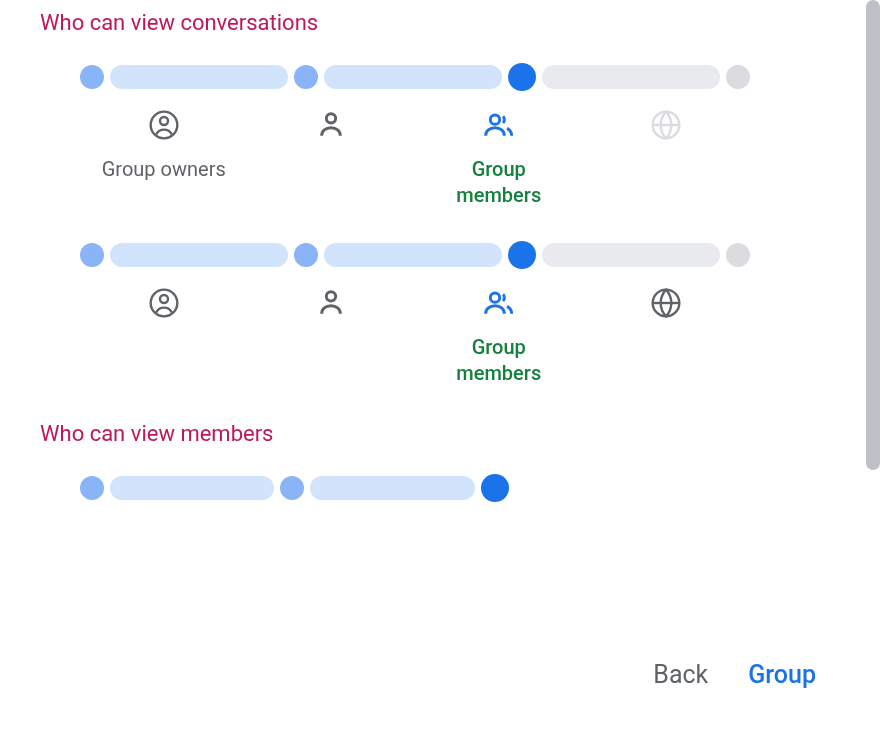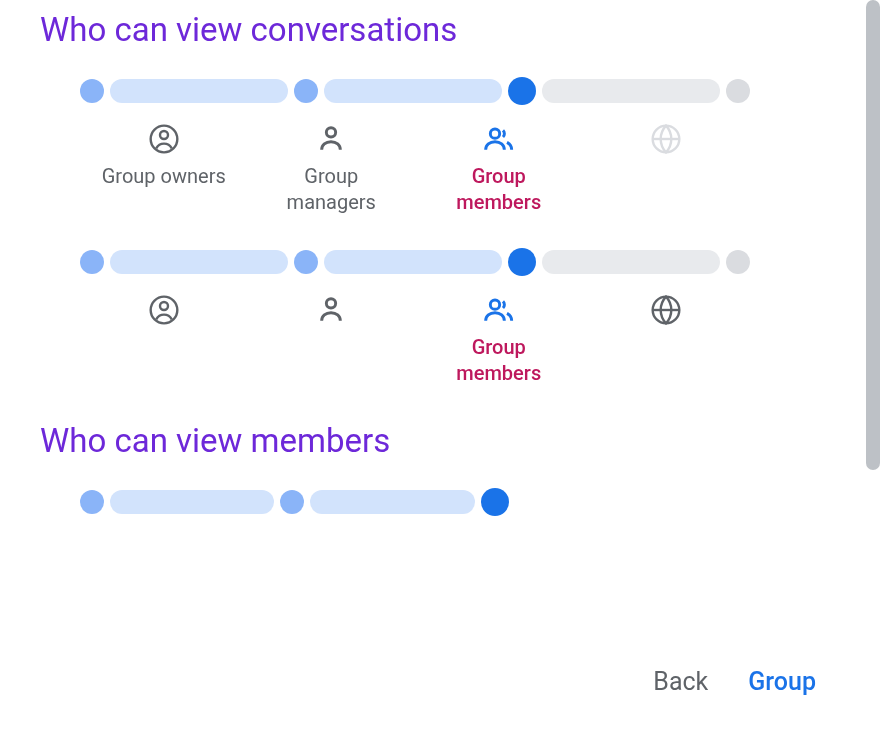--- a/index.html
+++ b/index.html
@@ -20,22 +20,22 @@
     .content {
       padding: 10px 40px 0 40px;
       width: 870px;
     }
     
     .section {
       margin-bottom: 35px;
     }
     
     .section-title {
-      font-size: 33px;
-      color: #6d28d9;
+      font-size: 22px;
+      color: #be185d;
       font-weight: 400;
       margin-bottom: 30px;
       letter-spacing: 0;
     }
     
     .slider-container {
       position: relative;
       padding-left: 40px;
       padding-right: 80px;
     }
@@ -85,21 +85,21 @@
     .options-row {
       display: flex;
       padding-left: 0;
     }
     
     .option {
       flex: 1;
       display: flex;
       flex-direction: column;
       align-items: center;
-      gap: 8px;
+      gap: 15px;
     }
     
     .option-icon {
       width: 32px;
       height: 32px;
       display: flex;
       align-items: center;
       justify-content: center;
       color: #5f6368;
     }
@@ -119,31 +119,31 @@
     
     .option-label {
       font-size: 20px;
       color: #5f6368;
       text-align: center;
       line-height: 1.3;
       max-width: 130px;
     }
     
     .option.selected .option-label {
-      color: #be185d;
+      color: #15803d;
       font-weight: 500;
     }
     
     .option.disabled .option-label {
       color: #dadce0;
     }
     
     .footer {
       position: absolute;
-      bottom: 36px;
+      bottom: 43px;
       right: 70px;
       display: flex;
       gap: 40px;
       align-items: flex-start;
     }
     
     .btn-back {
       font-size: 25px;
       color: #5f6368;
       background: none;
@@ -204,21 +204,20 @@
           </span>
           <span class="option-label">Group owners</span>
         </div>
         <div class="option">
           <span class="option-icon">
             <svg viewBox="0 0 24 24" fill="none" stroke="currentColor" stroke-width="2.2">
               <circle cx="12" cy="7" r="3.5"></circle>
               <path d="M5 20c0-3.5 3-6 7-6s7 2.5 7 6"></path>
             </svg>
           </span>
-          <span class="option-label">Group managers</span>
         </div>
         <div class="option selected">
           <span class="option-icon">
             <svg viewBox="0 0 24 24" fill="none" stroke="currentColor" stroke-width="2.2">
               <circle cx="9" cy="8" r="3.5"></circle>
               <path d="M2 20c0-3.5 3-6 7-6s7 2.5 7 6"></path>
               <path d="M15 5.5a3.5 3.5 0 0 1 0 5"></path>
               <path d="M18 14.5c2 1 3.5 2.8 3.5 5.5"></path>
             </svg>
           </span>

